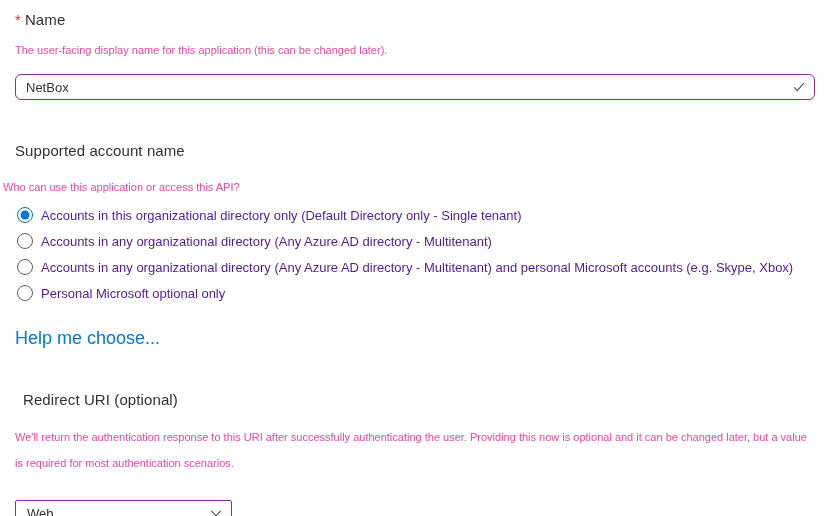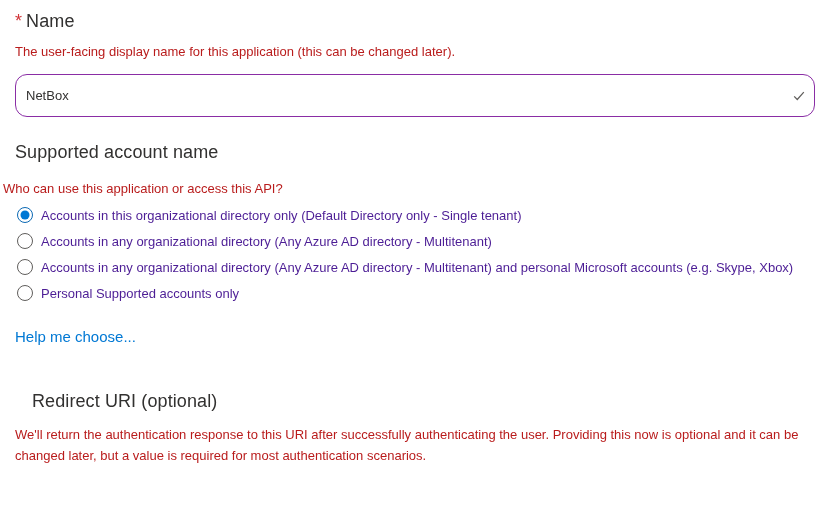--- a/index.html
+++ b/index.html
@@ -6,35 +6,35 @@
   html, body { background: #ffffff; }
   body {
     width: 829px; height: 516px;
     position: relative;
     font-family: "Liberation Sans", sans-serif;
     color: #323130;
     overflow: hidden;
   }
   .abs { position: absolute; }
   .section-title {
-    font-size: 18px;
+    font-size: 15px;
     font-weight: 400;
     color: #323130;
     letter-spacing: 0.1px;
   }
   .body-text {
-    font-size: 13px;
-    color: #b91c1c;
+    font-size: 11px;
+    color: #ec4899;
   }
   .required-star { color: #d13438; margin-right: 4px; }
   .text-field {
     border: 1px solid #8A2DA5;
-    border-radius: 12px;
+    border-radius: 6px;
     background: #ffffff;
-    height: 43px;
+    height: 26px;
     display: flex;
     align-items: center;
     position: relative;
   }
   .text-field input {
     border: none;
     outline: none;
     background: transparent;
     font-family: "Liberation Sans", sans-serif;
     font-size: 13px;
@@ -95,26 +95,26 @@
     border-radius: 50%;
     background: #0078d4;
     transform: translate(-50%, -50%);
   }
   .radio-label {
     font-size: 13px;
     color: #4c1d95;
     white-space: nowrap;
   }
   .link {
-    font-size: 15px;
+    font-size: 18px;
     color: #0078d4;
     text-decoration: none;
     cursor: pointer;
   }
-  .desc-block { line-height: 21px; }
+  .desc-block { line-height: 26px; }
 </style>
 </head>
 <body>
 
 <div class="abs section-title" style="left:15px; top:11px;">
   <span class="required-star">*</span><span>Name</span>
 </div>
 
 <div class="abs body-text" style="left:15px; top:44px;">The user-facing display name for this application (this can be changed later).</div>
 
@@ -141,26 +141,26 @@
   <span class="radio-label">Accounts in any organizational directory (Any Azure AD directory - Multitenant)</span>
 </div>
 
 <div class="radio-row" style="top:257px;">
   <span class="radio-circle"></span>
   <span class="radio-label">Accounts in any organizational directory (Any Azure AD directory - Multitenant) and personal Microsoft accounts (e.g. Skype, Xbox)</span>
 </div>
 
 <div class="radio-row" style="top:283px;">
   <span class="radio-circle"></span>
-  <span class="radio-label">Personal Supported accounts only</span>
+  <span class="radio-label">Personal Microsoft optional only</span>
 </div>
 
 <a class="abs link" style="left:15px; top:328px;">Help me choose...</a>
 
-<div class="abs section-title" style="left:32px; top:391px;">Redirect URI (optional)</div>
+<div class="abs section-title" style="left:23px; top:391px;">Redirect URI (optional)</div>
 
 <div class="abs body-text desc-block" style="left:15px; top:424px; width:802px;">We'll return the authentication response to this URI after successfully authenticating the user. Providing this now is optional and it can be changed later, but a value is required for most authentication scenarios.</div>
 
 <div class="abs dropdown" style="left:15px; top:474px; width:217px;">
   <span class="dropdown-value">Web</span>
   <span class="field-icon">
     <svg width="14" height="14" viewBox="0 0 16 16">
         <path d="M2.5 5.5 L8 11 L13.5 5.5" fill="none" stroke="#605e5c" stroke-width="1.4"></path>
       </svg>
   </span>

